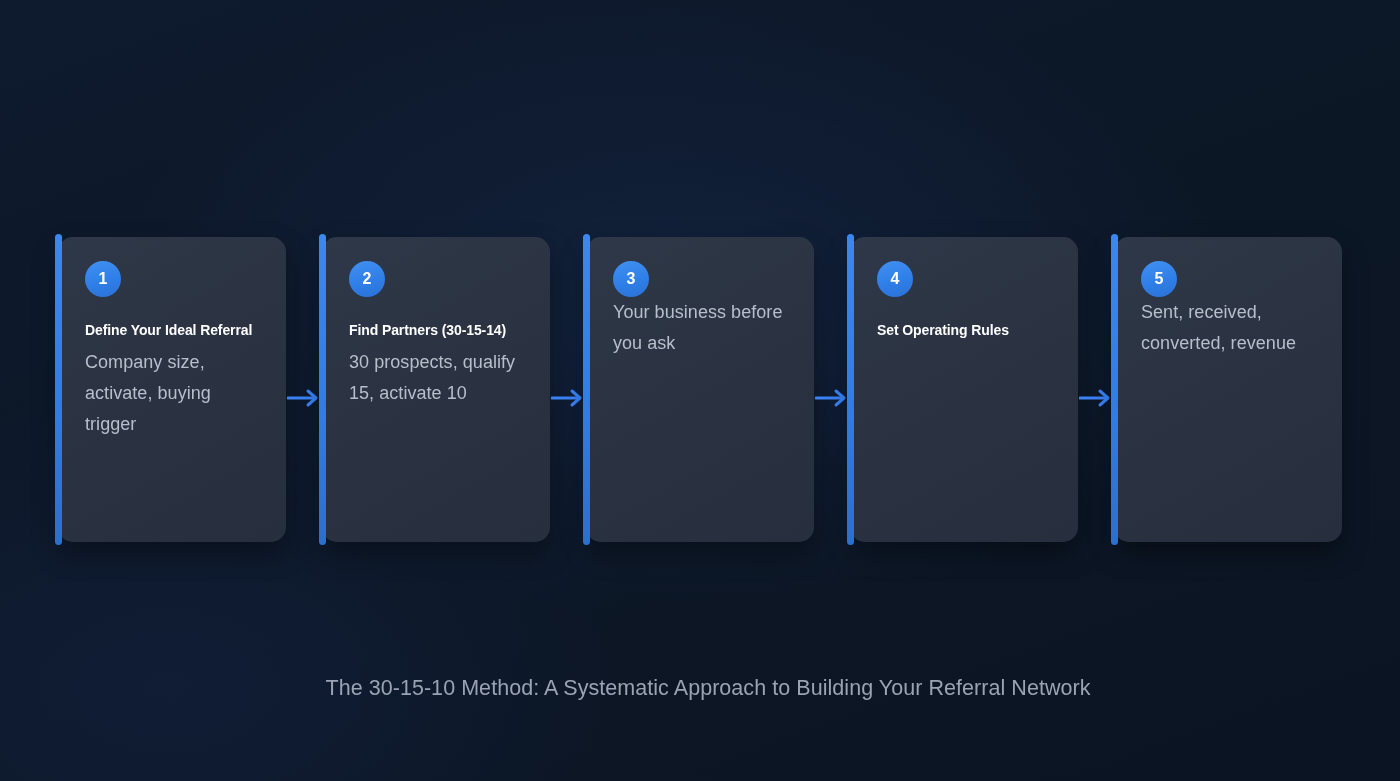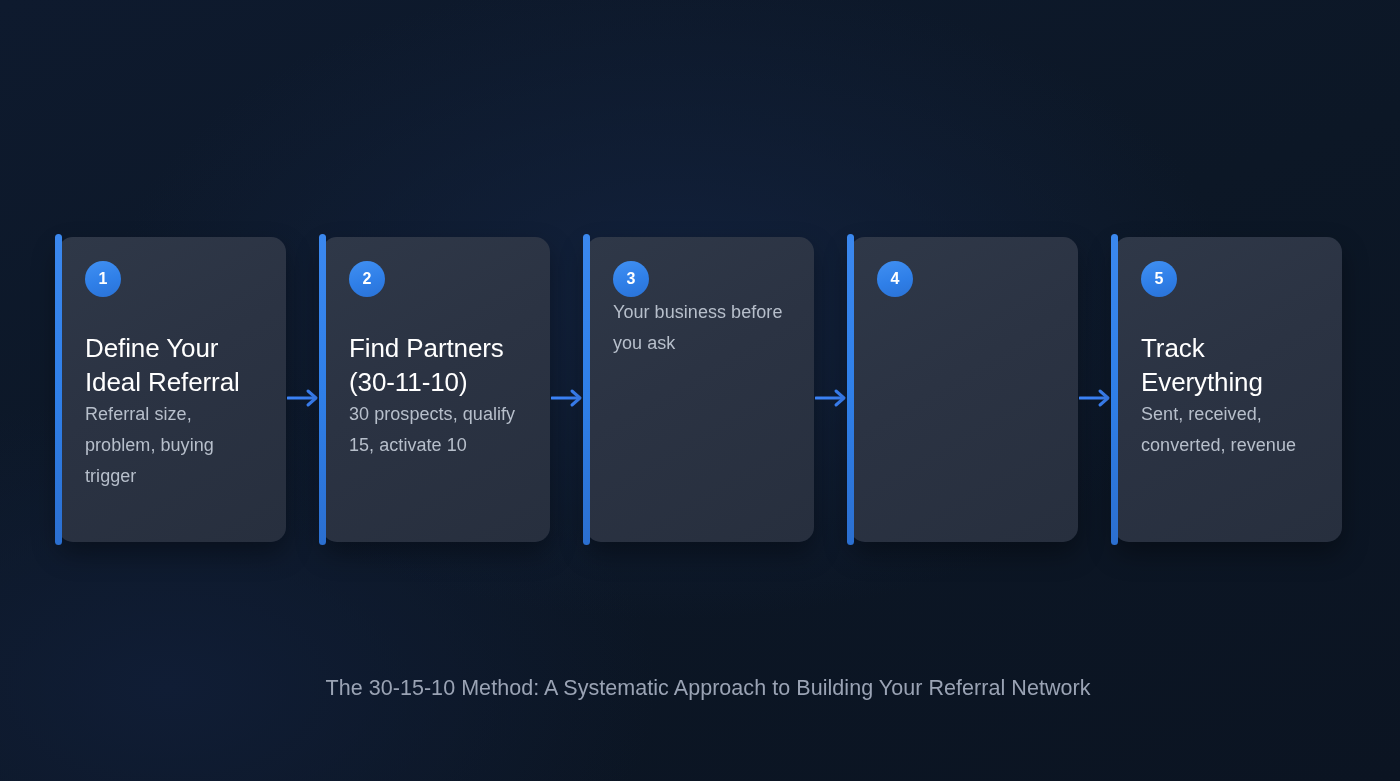--- a/index.html
+++ b/index.html
@@ -79,24 +79,24 @@
     align-items: center;
     justify-content: center;
     color: #ffffff;
     font-size: 16px;
     font-weight: bold;
     line-height: 1;
     letter-spacing: 0.2px;
   }
 
   .step-title {
-    margin-top: 34px;
+    margin-top: 16px;
     color: #ffffff;
-    font-size: 26px;
-    font-weight: normal;
+    font-size: 14px;
+    font-weight: bold;
     line-height: 34px;
     letter-spacing: -0.1px;
     max-width: 185px;
   }
 
   .step-desc {
     color: #b7bfcb;
     font-size: 18px;
     font-weight: normal;
     line-height: 31px;
@@ -137,34 +137,34 @@
 <div class="canvas"></div>
 
 <div class="stage">
 
   <div class="flow">
 
     <div class="step-card">
       <div class="accent-rail"></div>
       <div class="badge">1</div>
       <div class="step-title">Define Your Ideal Referral</div>
-      <div class="step-desc">Referral size, problem, buying trigger</div>
+      <div class="step-desc">Company size, activate, buying trigger</div>
     </div>
 
     <div class="connector">
       <svg width="34" height="22" viewBox="0 0 34 22" fill="none">
         <path d="M1 11 H26" stroke="#3b82f6" stroke-width="3" stroke-linecap="round"></path>
         <path d="M21 4 L29 11 L21 18" stroke="#3b82f6" stroke-width="3" stroke-linecap="round" stroke-linejoin="round" fill="none"></path>
       </svg>
     </div>
 
     <div class="step-card">
       <div class="accent-rail"></div>
       <div class="badge">2</div>
-      <div class="step-title">Find Partners (30-11-10)</div>
+      <div class="step-title">Find Partners (30-15-14)</div>
       <div class="step-desc">30 prospects, qualify 15, activate 10</div>
     </div>
 
     <div class="connector">
       <svg width="34" height="22" viewBox="0 0 34 22" fill="none">
         <path d="M1 11 H26" stroke="#3b82f6" stroke-width="3" stroke-linecap="round"></path>
         <path d="M21 4 L29 11 L21 18" stroke="#3b82f6" stroke-width="3" stroke-linecap="round" stroke-linejoin="round" fill="none"></path>
       </svg>
     </div>
 
@@ -177,33 +177,33 @@
     <div class="connector">
       <svg width="34" height="22" viewBox="0 0 34 22" fill="none">
         <path d="M1 11 H26" stroke="#3b82f6" stroke-width="3" stroke-linecap="round"></path>
         <path d="M21 4 L29 11 L21 18" stroke="#3b82f6" stroke-width="3" stroke-linecap="round" stroke-linejoin="round" fill="none"></path>
       </svg>
     </div>
 
     <div class="step-card">
       <div class="accent-rail"></div>
       <div class="badge">4</div>
+      <div class="step-title">Set Operating Rules</div>
     </div>
 
     <div class="connector">
       <svg width="34" height="22" viewBox="0 0 34 22" fill="none">
         <path d="M1 11 H26" stroke="#3b82f6" stroke-width="3" stroke-linecap="round"></path>
         <path d="M21 4 L29 11 L21 18" stroke="#3b82f6" stroke-width="3" stroke-linecap="round" stroke-linejoin="round" fill="none"></path>
       </svg>
     </div>
 
     <div class="step-card">
       <div class="accent-rail"></div>
       <div class="badge">5</div>
-      <div class="step-title">Track Everything</div>
       <div class="step-desc">Sent, received, converted, revenue</div>
     </div>
 
   </div>
 
   <div class="caption">The 30-15-10 Method: A Systematic Approach to Building Your Referral Network</div>
 
 </div>
 
 </body></html>

